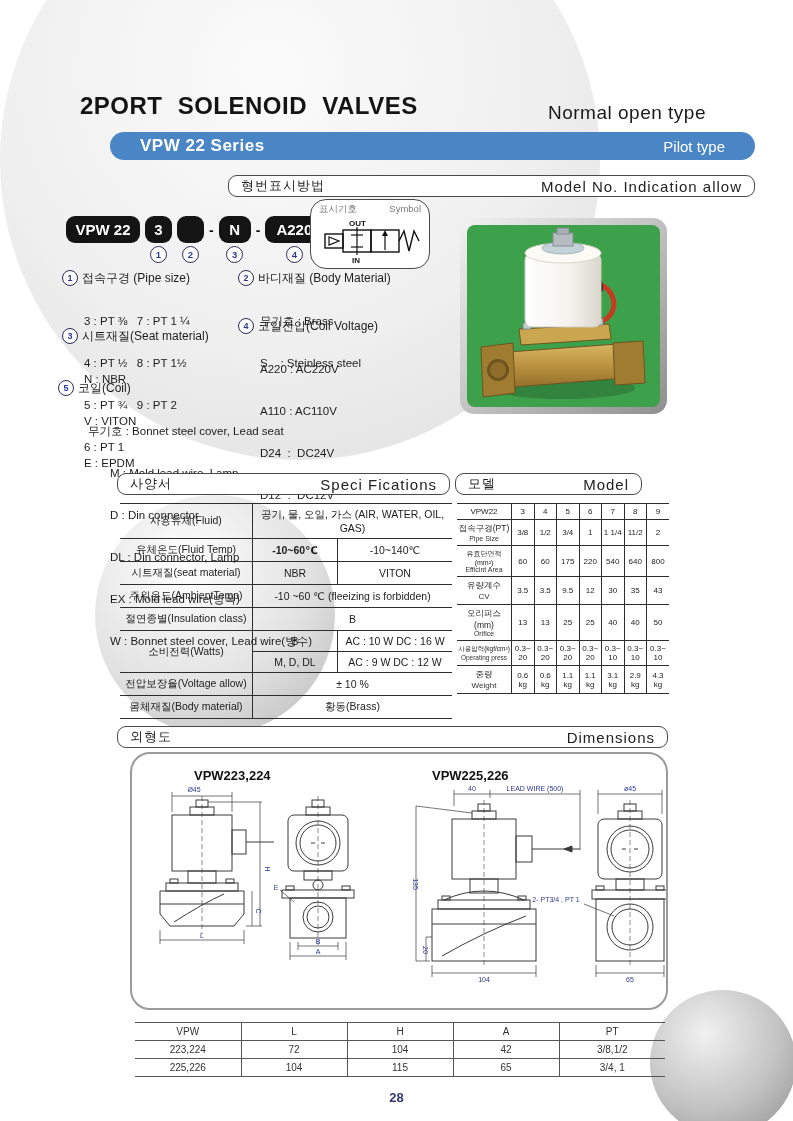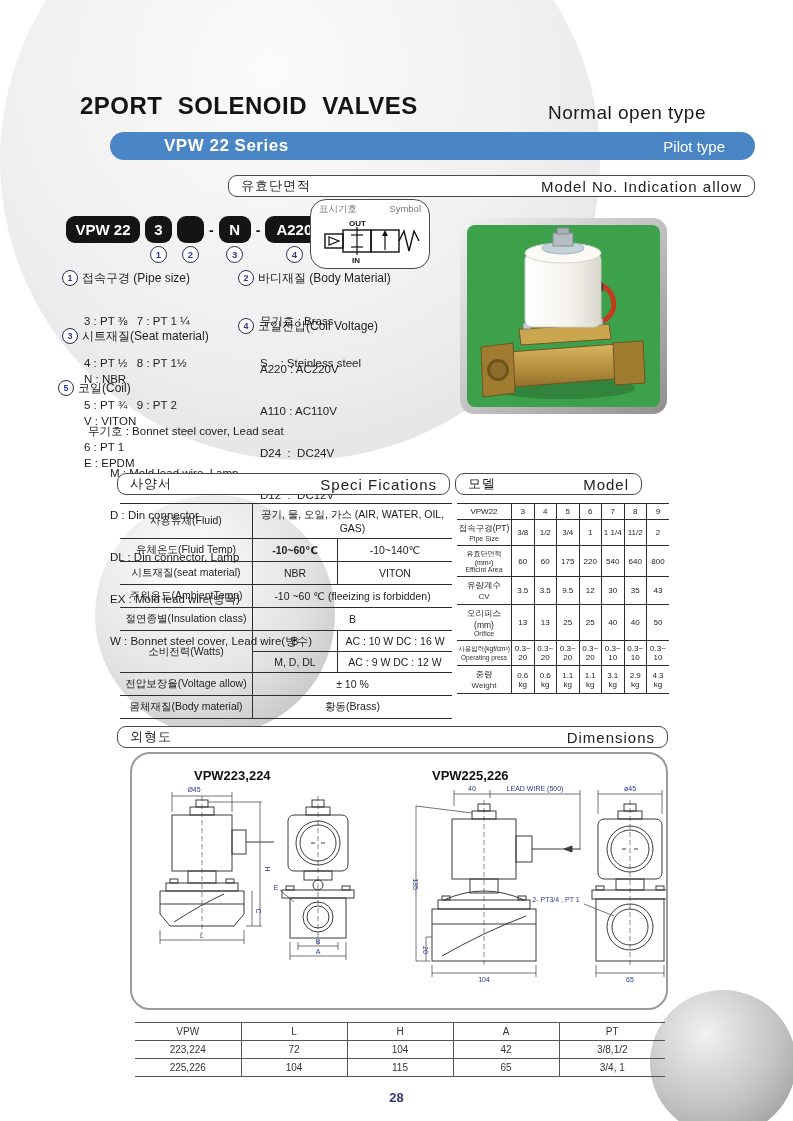--- a/index.html
+++ b/index.html
@@ -16,21 +16,21 @@
   .sphere-mid{left:95px;top:495px;width:240px;height:240px;border-radius:50%;
     background:radial-gradient(circle at 38% 30%, #ffffff 0%, #e2e2e2 55%, #b4b4b4 100%);}
   .sphere-bottom{left:650px;top:990px;width:146px;height:146px;border-radius:50%;
     background:radial-gradient(circle at 38% 30%, #f1f1f1 0%, #c2c2c2 55%, #8d8d8d 100%);}
 
   .page-title{left:80px;top:92px;font-size:24px;font-weight:800;letter-spacing:.5px;word-spacing:8px;color:#141414;}
   .subtitle-right{left:548px;top:102px;font-size:19px;color:#1a1a1a;letter-spacing:.5px;}
 
   .series-bar{left:110px;top:132px;width:645px;height:28px;border-radius:14px;
     display:flex;align-items:center;justify-content:space-between;padding:0 30px;box-sizing:border-box;}
-  .series-bar .l{color:#fff;font-weight:700;font-size:17px;letter-spacing:.5px;margin-left:24px;}
+  .series-bar .l{color:#fff;font-weight:700;font-size:17px;letter-spacing:.5px;}
   .series-bar .r{color:#fff;font-size:15px;}
 
   .sec-box{border:1.6px solid #4a4a4a;border-radius:9px;background:#fff;height:22px;
     display:flex;align-items:center;justify-content:space-between;padding:0 12px;box-sizing:border-box;}
   .sec-box .ko{font-size:13px;color:#222;letter-spacing:1px;}
   .sec-box .en{font-size:15px;color:#222;letter-spacing:1px;}
 
   
   .pill-row{left:66px;top:216px;display:flex;align-items:flex-start;gap:5px;}
   .seg{display:flex;flex-direction:column;align-items:center;}
@@ -90,21 +90,21 @@
 <div class="abs sphere-bottom"></div>
 
 <div class="abs page-title">2PORT  SOLENOID  VALVES</div>
 <div class="abs subtitle-right">Normal open type</div>
 <div class="abs series-bar" style="background:#4a86c6;">
   <span class="l">VPW 22  Series</span>
   <span class="r">Pilot type</span>
 </div>
 
 <div class="abs sec-box" style="left:228px;top:175px;width:527px;">
-  <span class="ko">유효단면적</span>
+  <span class="ko">형번표시방법</span>
   <span class="en">Model No. Indication allow</span>
 </div>
 
 <div class="abs pill-row">
   <div class="seg">
       <div class="pill big">VPW 22</div>
     </div>
   <div class="seg">
     <div class="pill sm">3</div>
     <div class="numbadge">1</div>

